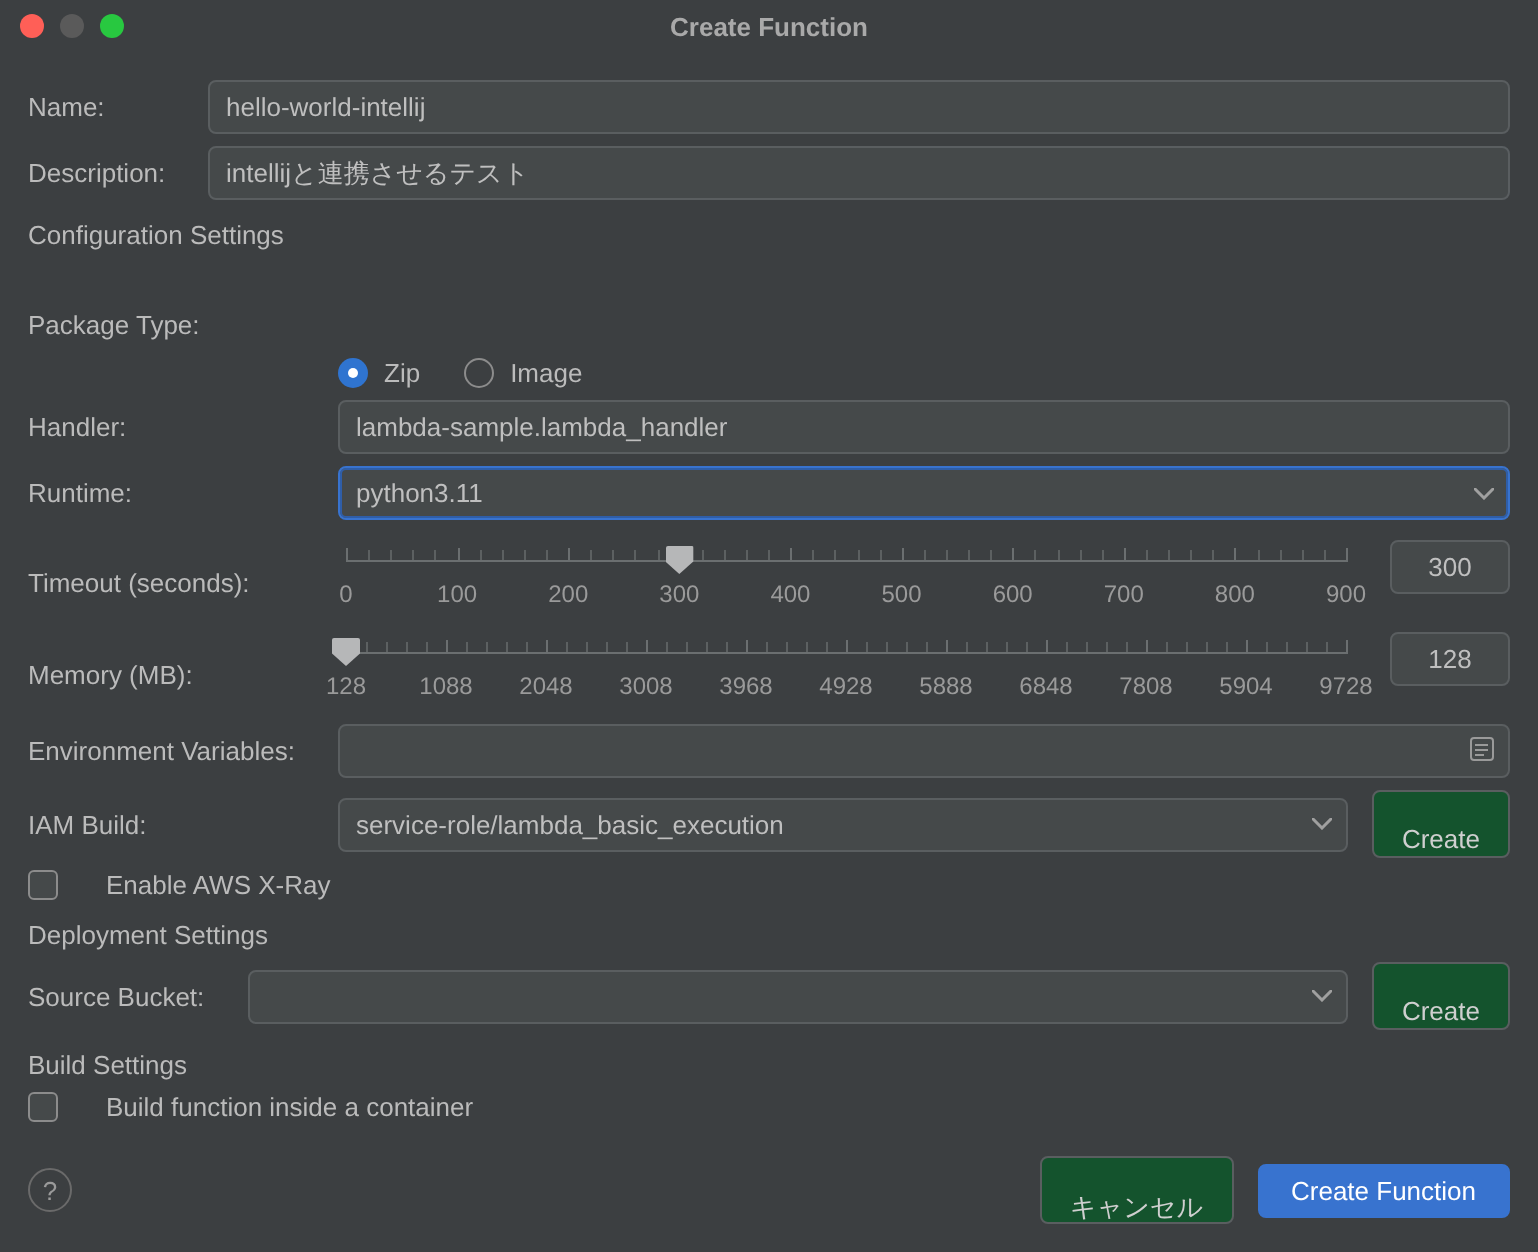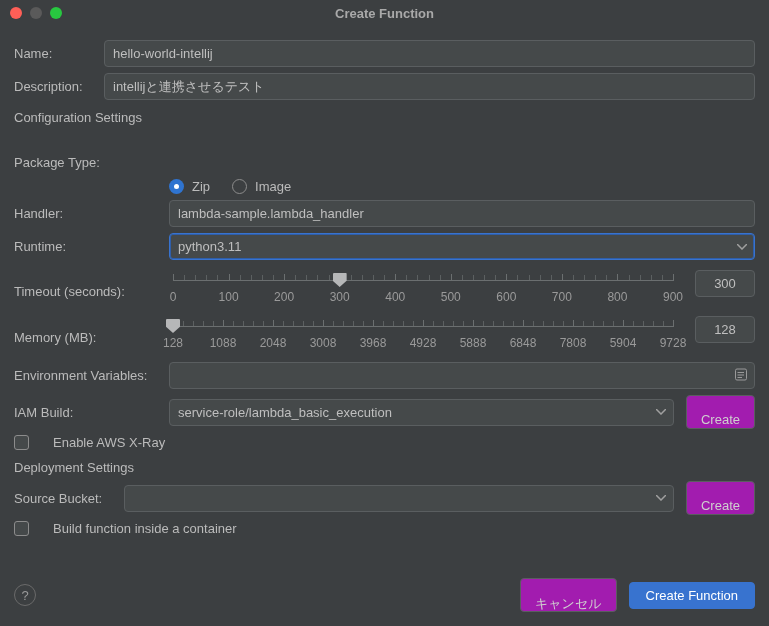--- a/index.html
+++ b/index.html
@@ -76,21 +76,21 @@
       width: 15px; height:15px; border:1.5px solid #8c8c8c; border-radius:3px;
       background:#45494a;
     }
     .numbox {
       width: 60px; text-align:center;
       background:#45494a; border:1px solid #5a5e60; border-radius:4px;
       color:#bfbfbf; height:27px; font-size:13px; font-family:inherit;
       margin-left: 18px;
     }
     .btn {
-      background:#a21caf; border:1px solid #5a5e60; border-radius:4px;
+      background:#14532d; border:1px solid #5a5e60; border-radius:4px;
       color:#cfcfcf; height:27px; padding: 16px 14px; font-size:13px;
       font-family:inherit; cursor:pointer; margin-left: 12px;
     }
     .btn-primary {
       background:#365880; border:1px solid #3873cf; color:#e6eefb;
     }
     .btn-primary.big { background:#3873cf; color:#fff; padding:0 16px; }
     .slider-area {
       flex: 1; padding: 0 4px;
       position: relative;
@@ -382,20 +382,21 @@
       </select>
       <span class="chev">
         <svg width="10" height="6">
             <path d="M0 0 L5 5 L10 0" stroke="#a0a0a0" fill="none" stroke-width="1.5"></path>
           </svg>
       </span>
     </div>
     <button class="btn">Create</button>
   </div>
 
+  <div class="section-title mt10">Build Settings</div>
 
   <div class="row">
     <label class="checkbox">
       <span class="box"></span>
       <span>Build function inside a container</span>
     </label>
   </div>
 
 </div>
 

